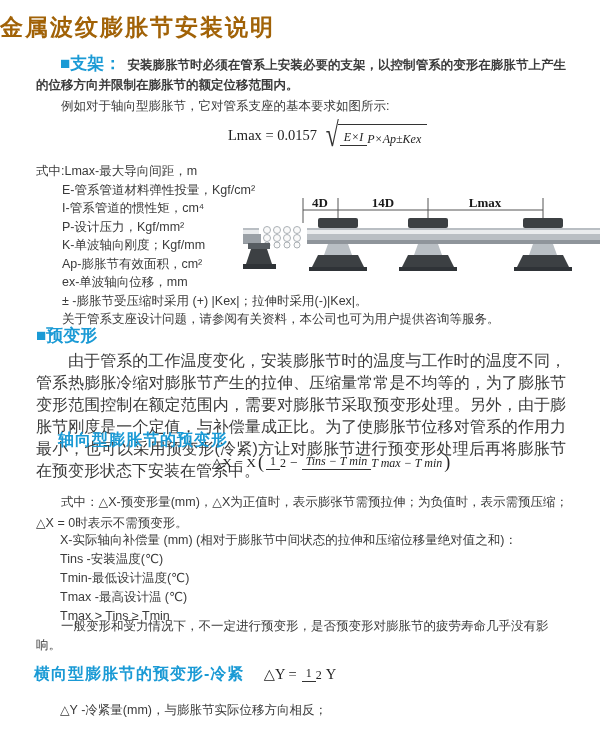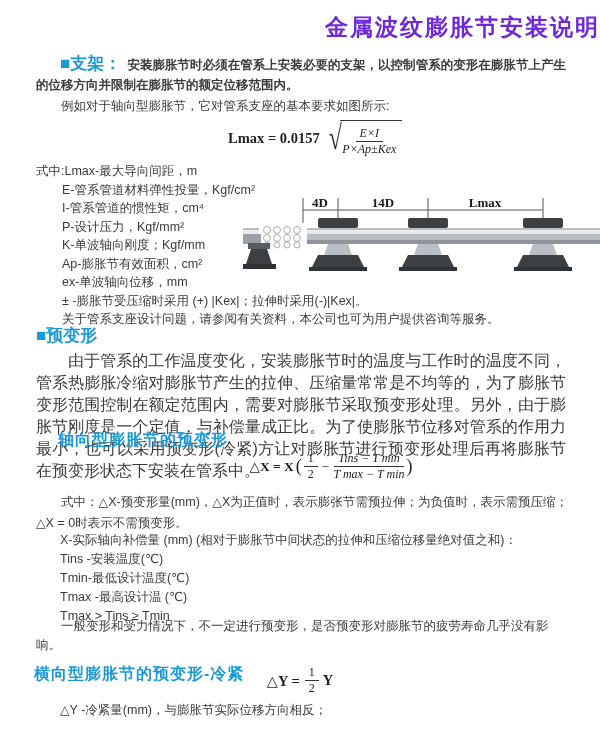--- a/index.html
+++ b/index.html
@@ -1,31 +1,31 @@
 <!DOCTYPE html>
 <html><head>
 <meta charset="utf-8">
 <style>
   html,body{margin:0;padding:0;background:#ffffff;}
   .doc{
     position:relative;width:600px;height:737px;background:#ffffff;overflow:hidden;
     font-family:"Liberation Sans","DejaVu Sans",sans-serif;color:#3a3a3a;
   }
   .abs{position:absolute;}
-  .title{top:12px;left:0;width:600px;text-align:right;font-size:23px;font-weight:bold;color:#6d28d9;letter-spacing:2px;}
+  .title{top:12px;left:0;width:600px;text-align:left;font-size:23px;font-weight:bold;color:#a16207;letter-spacing:2px;}
   .p-support{top:54px;left:36px;width:530px;font-size:12.5px;line-height:20px;font-weight:bold;color:#3c3c3c;text-align:justify;text-indent:24px;}
   .sec-inline{color:#1a9ad5;font-size:17px;font-weight:bold;margin-right:6px;}
   .p-example{top:97px;left:36px;width:530px;font-size:12.5px;line-height:19px;text-indent:2em;}
   
   .formula{display:flex;align-items:center;font-family:"Liberation Serif","DejaVu Serif",serif;color:#222;}
   .f-lmax{top:120px;left:228px;}
-  .f-lhs{font-weight:bold;font-size:14.5px;white-space:pre;}
+  .f-lhs{font-weight:normal;font-size:14.5px;white-space:pre;}
   .sqrt-glyph{font-size:34px;line-height:30px;font-weight:400;margin-left:6px;transform:scaleX(.7);color:#333;}
   .radicand{border-top:1.5px solid #333;padding:2px 6px 0 2px;margin-left:-4px;}
-  .frac{display:inline-flex;flex-direction:column;align-items:center;font-size:12px;line-height:13px;}
+  .frac{display:inline-flex;flex-direction:row;align-items:center;font-size:12px;line-height:13px;}
   .frac .num{border-bottom:1px solid #333;padding:0 4px 1px;}
   .frac .den{padding-top:1px;}
   .it{font-style:italic;}
   .defs{top:162px;left:36px;width:540px;font-size:12.5px;line-height:18.5px;color:#3a3a3a;}
   .defs .line{white-space:nowrap;}
   .defs .ind{padding-left:26px;}
   .diagram{top:192px;left:243px;width:357px;height:100px;}
   .sec-head{top:324px;left:36px;color:#1a9ad5;font-size:17px;font-weight:bold;}
   .p-body{top:350px;left:36px;width:530px;font-size:16px;line-height:22px;text-align:justify;text-indent:2em;color:#3a3a3a;}
   .sub-head{top:430px;left:58px;color:#1a9ad5;font-size:16px;font-weight:bold;letter-spacing:1px;}

